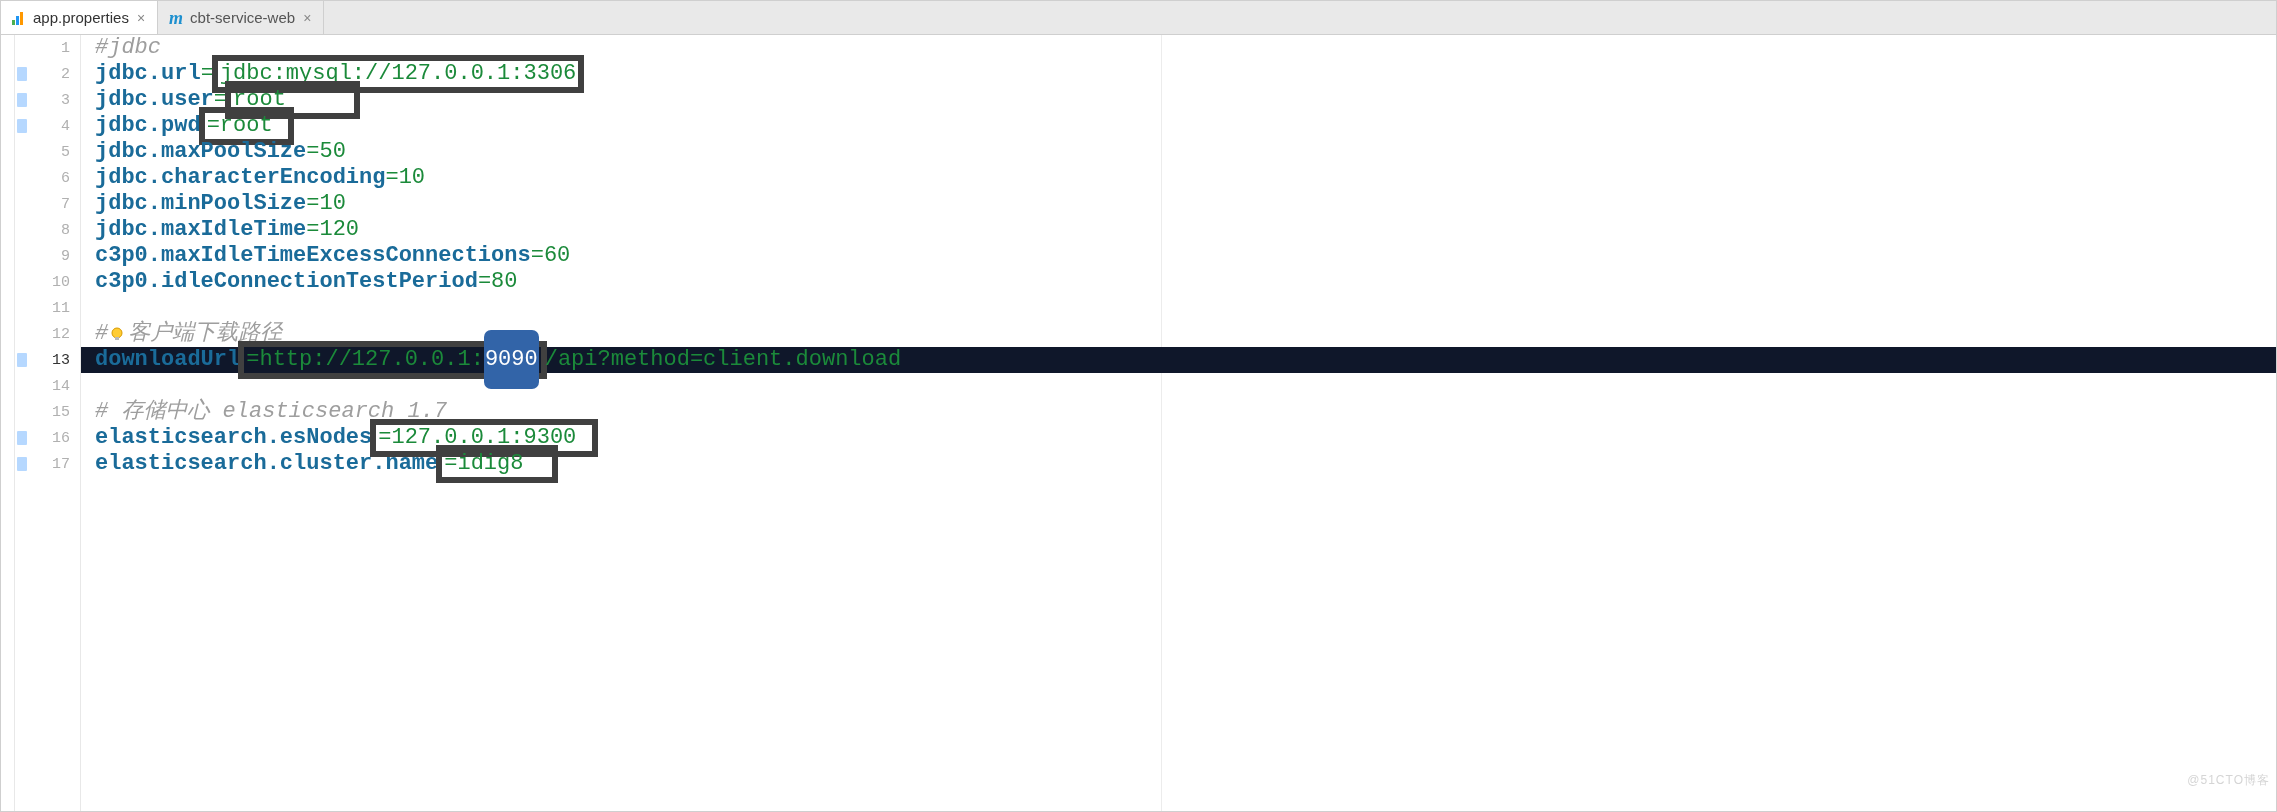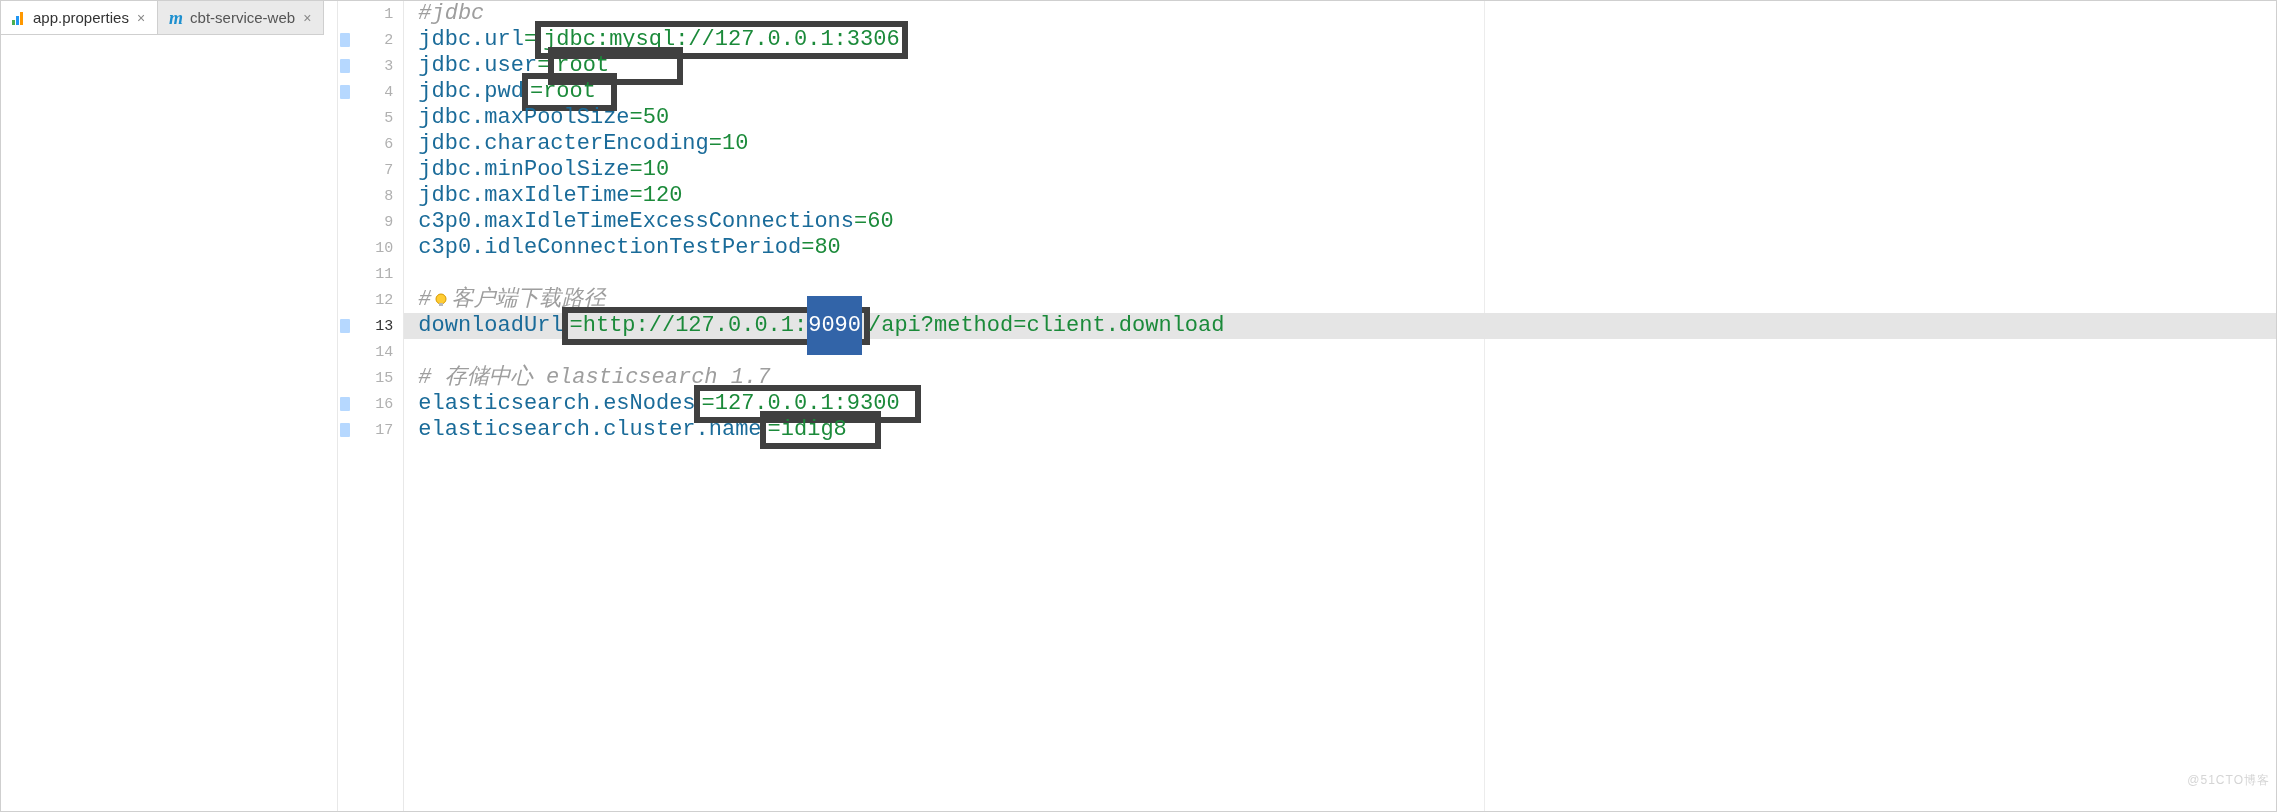--- a/index.html
+++ b/index.html
@@ -1,43 +1,43 @@
 <!DOCTYPE html>
 <html><head>
 <meta charset="utf-8">
 <style>
   * { box-sizing: border-box; margin: 0; padding: 0; }
   html, body { width: 100%; height: 100%; font-family: "Consolas","Menlo","Courier New",monospace; font-size: 18px; background:#ffffff; color:#333; }
-  .root { display:flex; flex-direction:row; width:2277px; height:812px; border:1px solid #cfcfcf; background:#fff; position:relative; }
+  .root { display:flex; flex-direction:column; width:2277px; height:812px; border:1px solid #cfcfcf; background:#fff; position:relative; }
   
   .tabbar { height:34px; background:#e9e9e9; border-bottom:1px solid #cfcfcf; display:flex; align-items:stretch; }
   .tab { display:flex; align-items:center; padding:0 10px; border-right:1px solid #cfcfcf; background:#ffffff; gap:6px; position:relative; }
   .tab.inactive { background:#eaeaea; }
   .tab .label { font-family:"Segoe UI",Arial,sans-serif; font-size:15px; color:#333; }
   .tab .close { font-family:Arial,sans-serif; font-size:14px; color:#888; padding:0 2px; }
   .tab.inactive .label { color:#555; }
   .tab .icon { width:16px; height:16px; display:flex; align-items:center; justify-content:center; }
   .tab .m-icon { color:#1e90cf; font-style:italic; font-weight:bold; font-family:"Times New Roman",serif; font-size:18px; line-height:1; }
   
   .editor-wrap { flex:1; display:flex; position:relative; }
   .gutter-border { width:14px; background:#ffffff; border-right:1px solid #e8e8e8; }
   .gutter { width:66px; background:#ffffff; border-right:1px solid #e8e8e8; position:relative; }
   .gutter-lines { position:absolute; top:0; left:0; right:0; }
   .gline { height:26px; display:flex; align-items:center; justify-content:flex-end; padding-right:10px; color:#b0b0b0; font-size:15px; position:relative; }
   .gline.current { color:#333;justify-content:flex-end; }
   .gline .marker { position:absolute; left:2px; width:10px; height:14px; background:#b6d8ff; border-radius:1px; }
   .code { flex:1; position:relative; overflow:hidden; }
   .code-lines { position:absolute; top:0; left:0; right:0; }
   .cline { height:26px; display:flex; align-items:center; padding-left:14px; white-space:pre; font-size:22px; line-height:26px; }
-  .cline.current { background:#e5e5e5; }
+  .cline.current { background:#0f172a; }
   .tok-comment { color:#9e9e9e; font-style:italic; }
-  .tok-key { color:#1a6b99; }
+  .tok-key { color:#1a6b99;font-weight:bold; }
   .tok-val { color:#1b8a3a; }
   .tok-eq { color:#1b8a3a; }
-  .sel { background:#3264a8; color:#ffffff; padding:17px 1px; }
+  .sel { background:#3264a8; color:#ffffff; padding:17px 1px;border-radius:7px; }
   .redbox { border:6px solid #404040; padding:0 2px; margin:0 -2px;text-align:center; }
   .bulb { display:inline-flex; width:18px; height:18px; align-items:center; justify-content:center; vertical-align:middle; margin-right:2px; }
   
   .vguide { position:absolute; top:0; bottom:0; width:1px; background:#ececec; left:1080px; }
   
   .watermark { position:absolute; right:6px; bottom:22px; font-family:Arial,sans-serif; font-size:12px; color:#d5d5d5; letter-spacing:1px; }
   
   .props-icon svg rect { }
 </style>
 </head>

